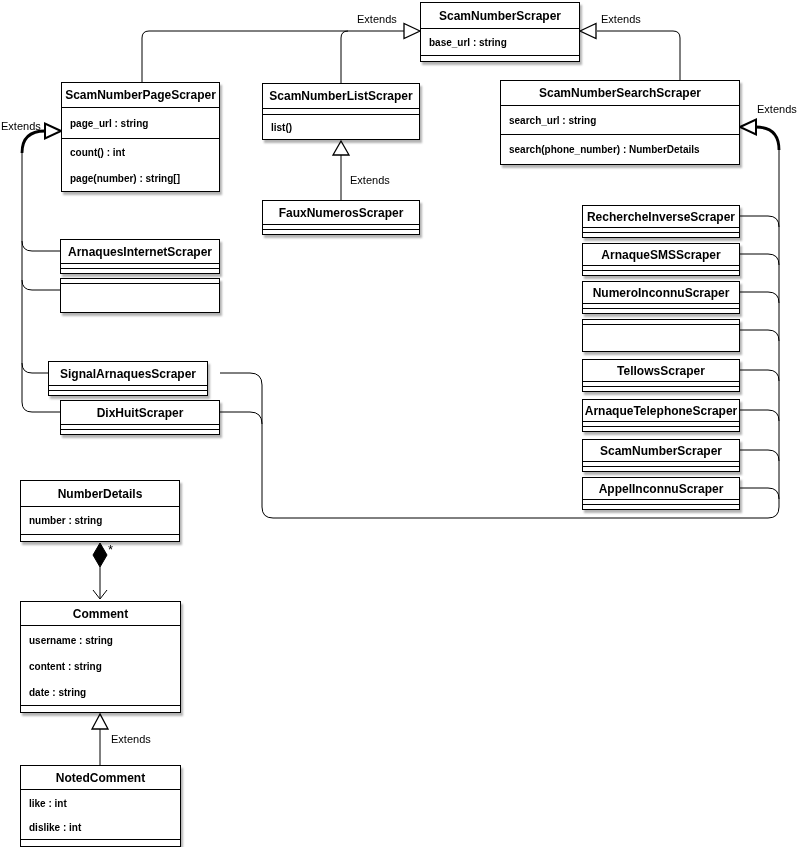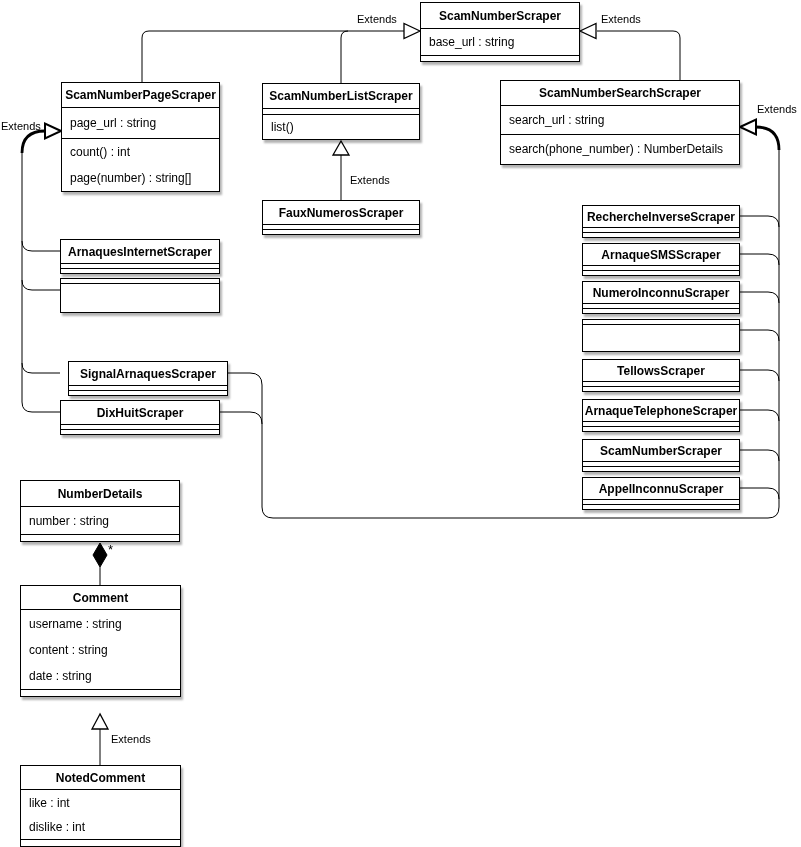--- a/index.html
+++ b/index.html
@@ -19,22 +19,22 @@
   }
   .box * { box-sizing:border-box; }
   .title {
     font-weight:bold; font-size:12px; white-space:nowrap;
     display:flex; align-items:center; justify-content:center;
     border-bottom:1px solid #000;
   }
   .sec { border-bottom:1px solid #000; }
   .sec.last { border-bottom:none; }
   .row {
-    font-size:12px; white-space:nowrap; padding-left:8px;
-    display:flex; align-items:center; height:26px;
+    font-size:10px; white-space:nowrap; padding-left:8px;
+    display:flex; align-items:center; height:26px;font-weight:bold;
   }
   .lbl { position:absolute; z-index:3; font-size:11px; white-space:nowrap; }
   .star { font-size:13px; }
 </style>
 </head>
 <body>
 
 <div id="canvas">
 
   <svg class="wires" width="801" height="847" viewBox="0 0 801 847" fill="none" stroke="#000" stroke-width="1">
@@ -133,21 +133,21 @@
 
   <div class="box" style="left:60px;top:239px;width:160px;height:35px">
     <div class="title" style="height:24px">ArnaquesInternetScraper</div>
     <div class="sec" style="height:5px"></div>
     <div class="sec last"></div>
   </div>
   <div class="box" style="left:60px;top:278px;width:160px;height:35px">
     <div class="sec" style="height:5px"></div>
     <div class="sec last"></div>
   </div>
-  <div class="box" style="left:68px;top:361px;width:160px;height:35px">
+  <div class="box" style="left:48px;top:361px;width:160px;height:35px">
     <div class="title" style="height:24px">SignalArnaquesScraper</div>
     <div class="sec" style="height:5px"></div>
     <div class="sec last"></div>
   </div>
   <div class="box" style="left:60px;top:400px;width:160px;height:35px">
     <div class="title" style="height:24px">DixHuitScraper</div>
     <div class="sec" style="height:5px"></div>
     <div class="sec last"></div>
   </div>
 
@@ -192,21 +192,21 @@
   </div>
 
   <div class="box" style="left:20px;top:480px;width:160px;height:62px">
     <div class="title" style="height:26px">NumberDetails</div>
     <div class="sec" style="height:28px">
         <div class="row" style="height:27px">number : string</div>
       </div>
     <div class="sec last"></div>
   </div>
 
-  <div class="box" style="left:20px;top:585px;width:161px;height:112px">
+  <div class="box" style="left:20px;top:601px;width:161px;height:112px">
     <div class="title" style="height:24px">Comment</div>
     <div class="sec" style="height:80px;padding-top:1px">
       <div class="row">username : string</div>
       <div class="row">content : string</div>
       <div class="row">date : string</div>
     </div>
     <div class="sec last"></div>
   </div>
 
   <div class="box" style="left:20px;top:765px;width:161px;height:82px">

